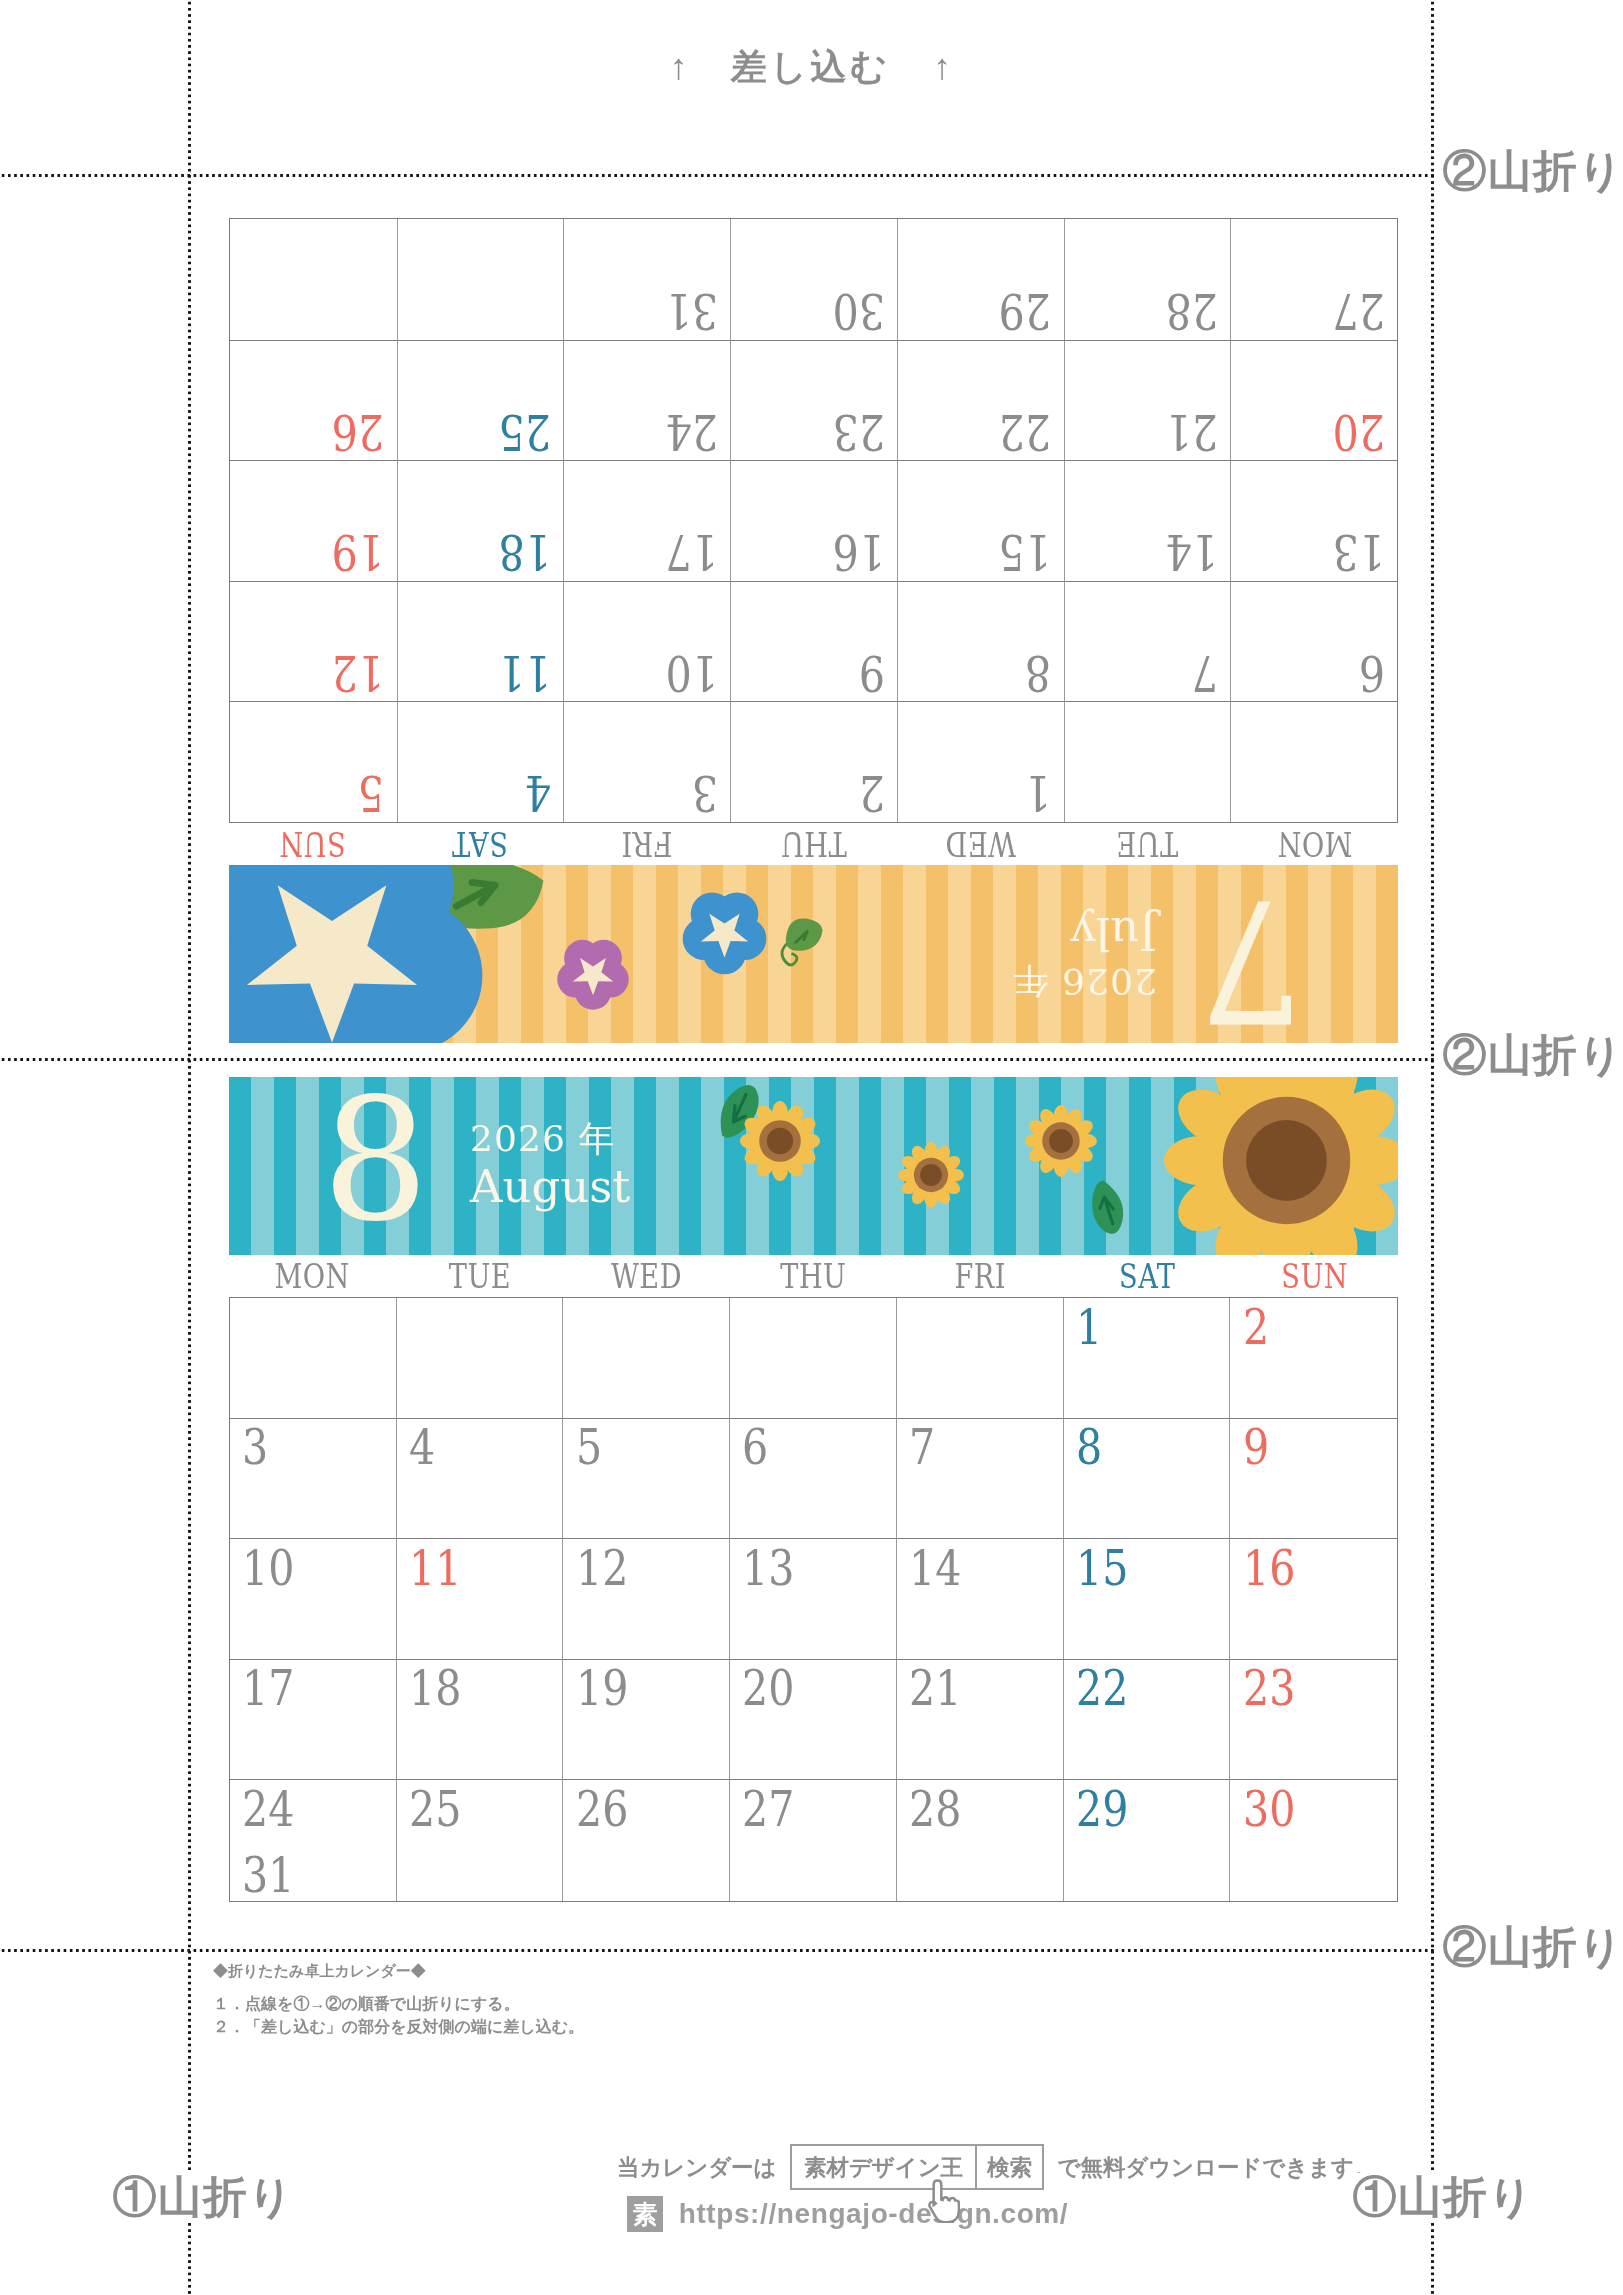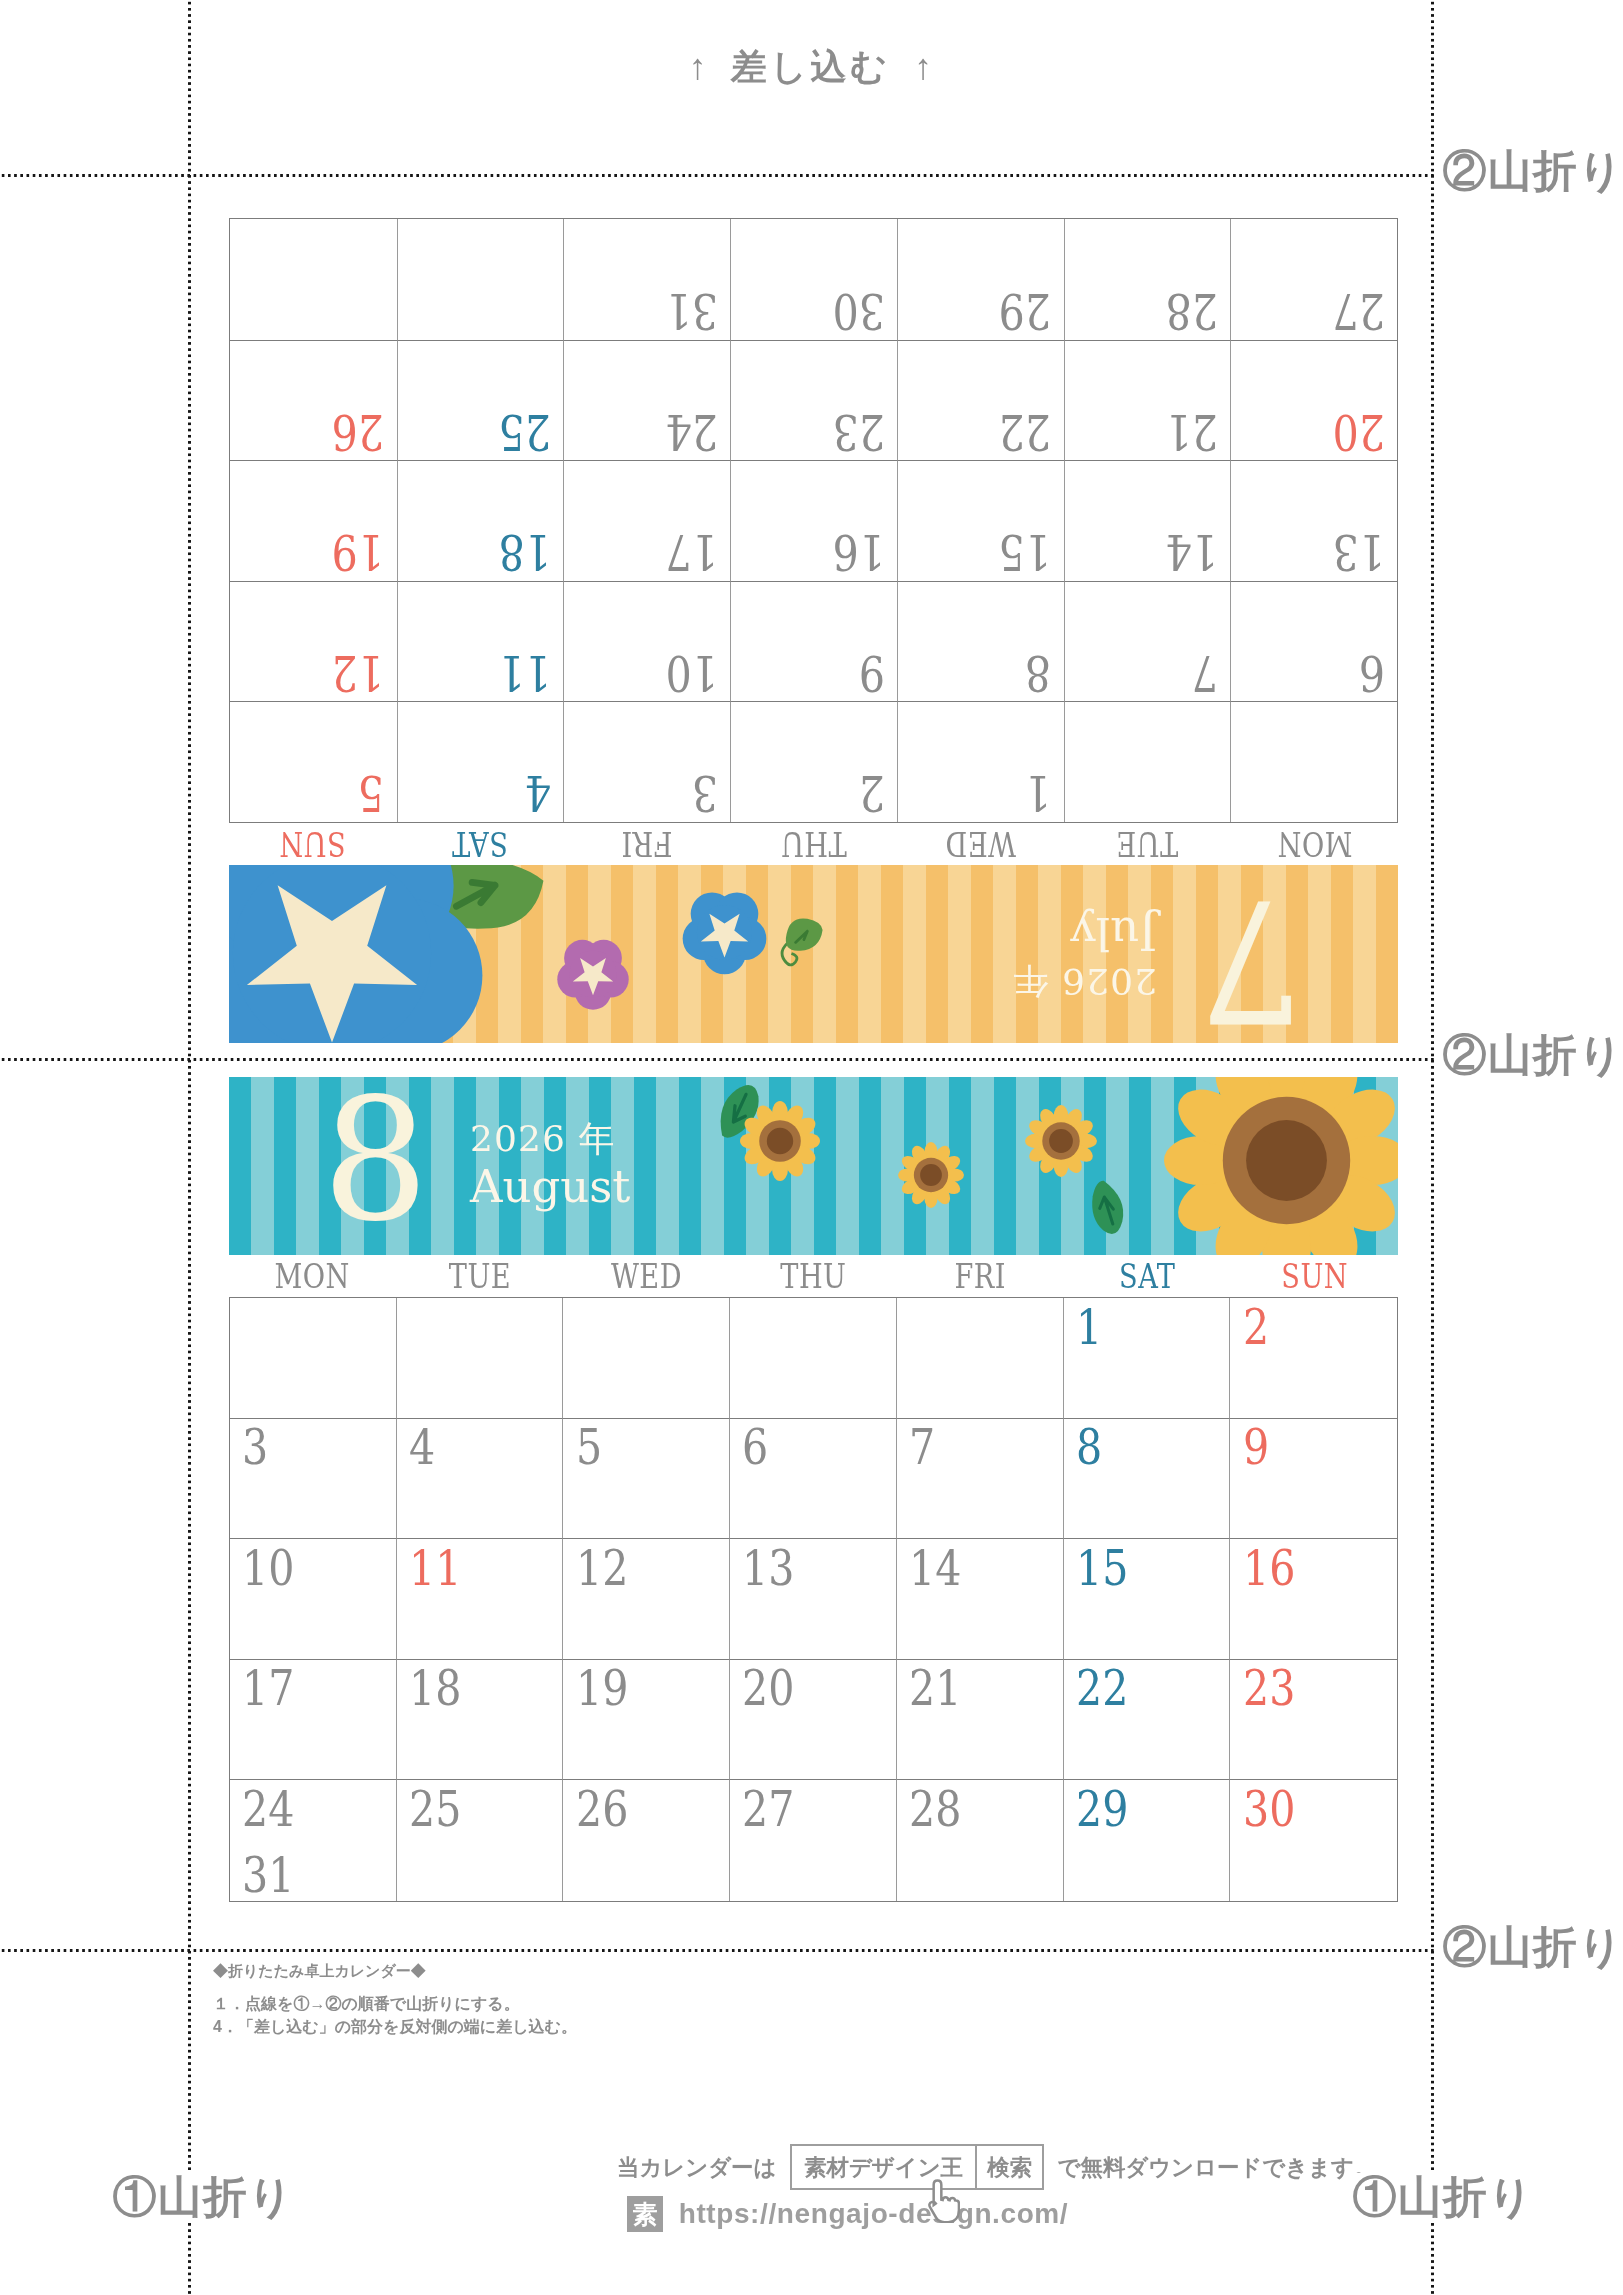--- a/index.html
+++ b/index.html
@@ -10,21 +10,21 @@
     background-image:radial-gradient(circle,#161616 0 1.5px,transparent 1.7px);
     background-size:4.5px 6.2px;background-repeat:repeat-y;background-position:center top;z-index:1}
   .hdots{position:absolute;left:0;right:0;height:4.5px;
     background-image:radial-gradient(circle,#161616 0 1.5px,transparent 1.7px);
     background-size:6.2px 4.5px;background-repeat:repeat-x;background-position:left center;z-index:1}
   
   .fold-label{position:absolute;z-index:3;background:#fff;color:#8d8d8d;font-weight:bold;
     font-size:44px;line-height:1;padding:2.2px 5.6px;white-space:nowrap;letter-spacing:1.1px}
   .insert-label{position:absolute;left:189px;width:1243px;top:43px;text-align:center;
     color:#8d8d8d;font-weight:bold;font-size:36px;z-index:3;white-space:nowrap}
-  .insert-label .mid{display:inline-block;margin:0 24px;letter-spacing:3.4px}
+  .insert-label .mid{display:inline-block;margin:0 43px;letter-spacing:3.4px}
   
   .cal{position:absolute;left:229px;width:1169px;height:824px;z-index:2}
   .cal-july{top:219px;transform:rotate(180deg)}
   .cal-august{top:1077px}
   .banner{position:relative;height:178px;overflow:hidden}
   .banner-july{background:repeating-linear-gradient(90deg,#F5C06A 0 22.4px,#F8D595 22.4px 45px)}
   .banner-august{background:repeating-linear-gradient(90deg,#2EB3C6 0 22.4px,#84CFD7 22.4px 45px)}
   .month-num{position:absolute;left:93px;top:50%;transform:translateY(-53%);
     font-family:"DejaVu Serif","Liberation Serif",serif;font-size:168px;color:#F9F3DC;line-height:1;z-index:4}
   .banner-title{position:absolute;left:241px;top:50%;transform:translateY(-50%);
@@ -399,21 +399,21 @@
         </div>
         <div class="cell">
           <span class="num c-red">30</span>
         </div>
       </div>
   </div>
 
   <div class="instr">
     <div class="ttl">◆折りたたみ卓上カレンダー◆</div>
     <div class="step">１．点線を①→②の順番で山折りにする。</div>
-    <div class="step">4．「差し込む」の部分を反対側の端に差し込む。</div>
+    <div class="step">２．「差し込む」の部分を反対側の端に差し込む。</div>
   </div>
 
   <div class="dl-line">
     <span>当カレンダーは</span>
     <span class="search-box">
       <span class="sb-site">素材デザイン王</span>
       <span class="sb-btn">検索</span>
     </span>
     <span>で無料ダウンロードできます。</span>
   </div>

